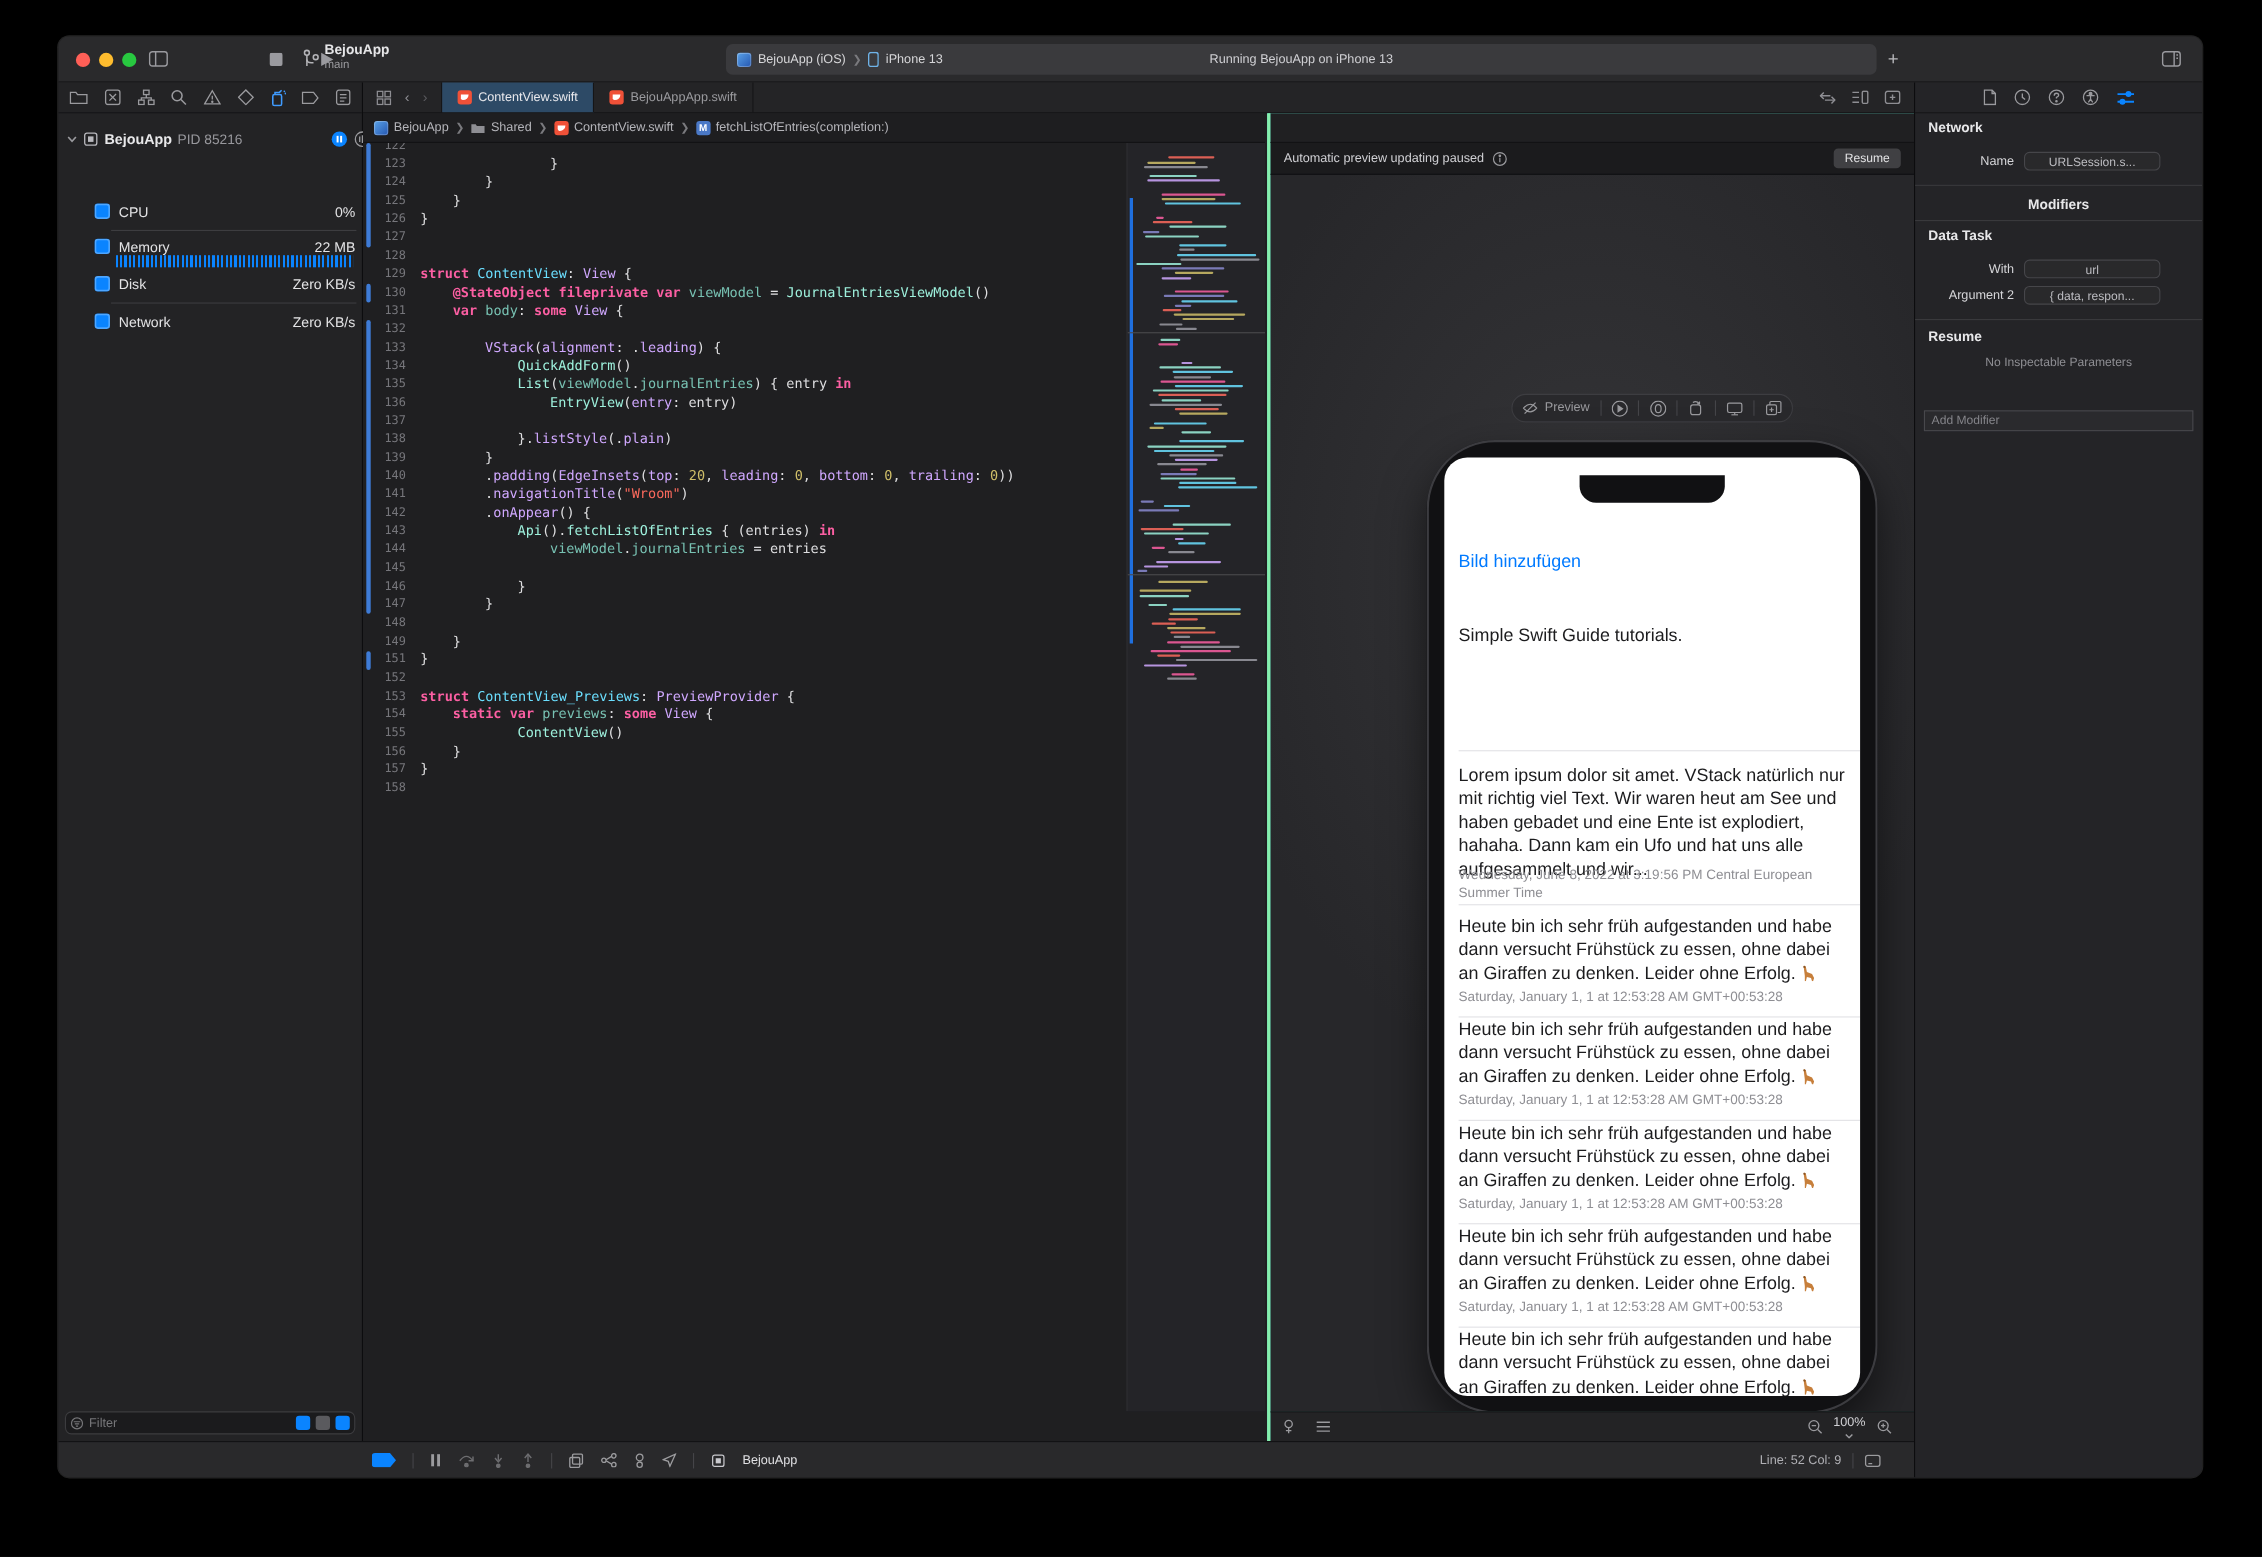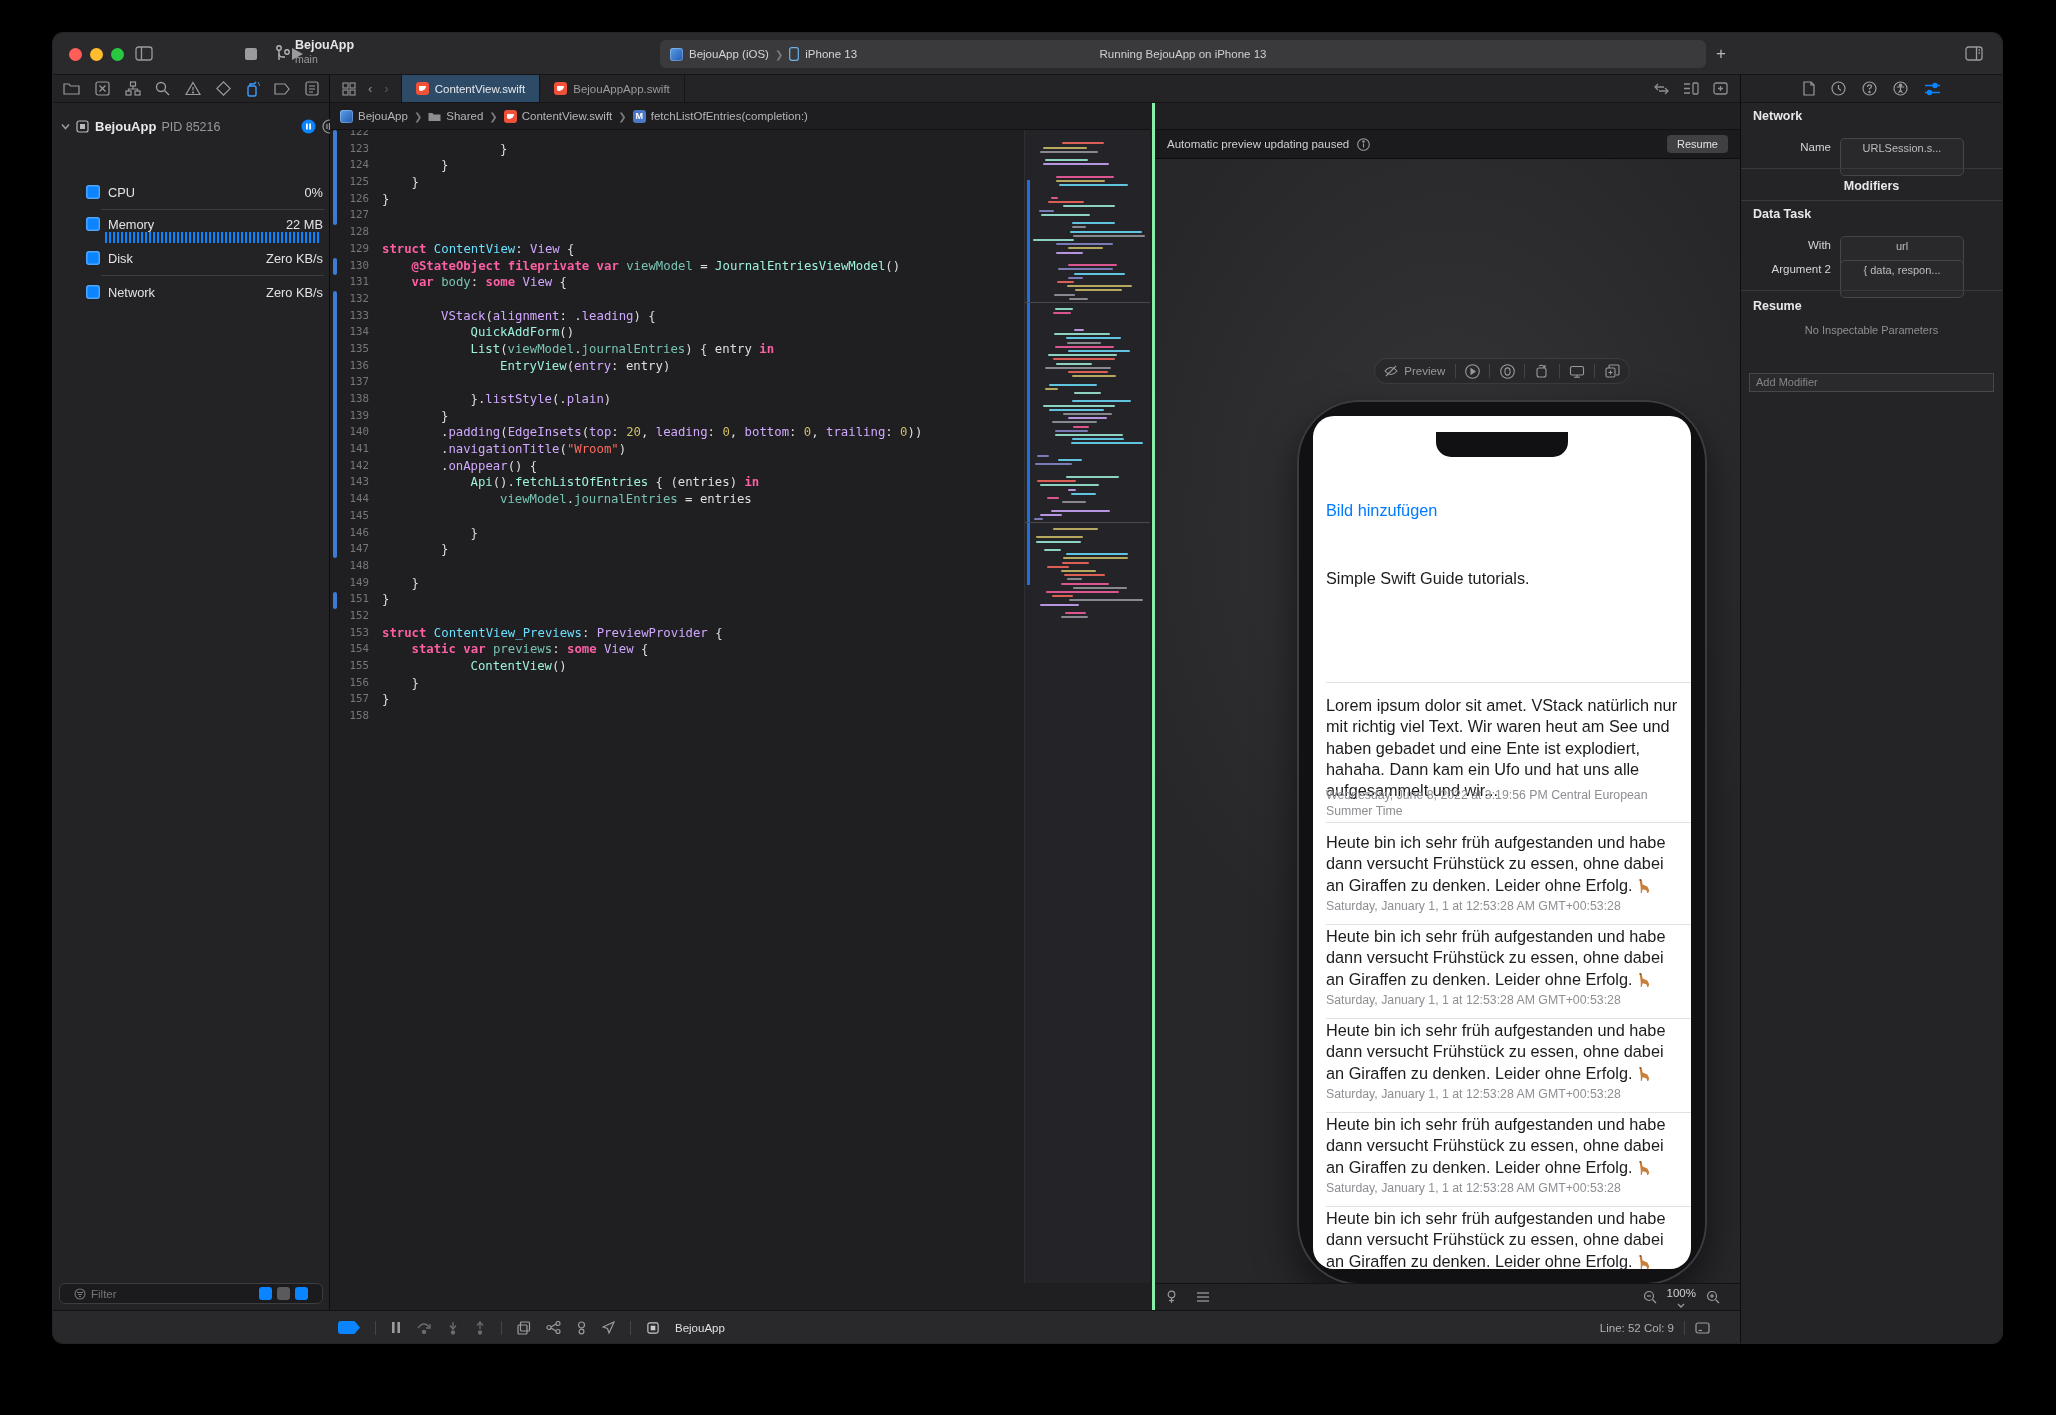--- a/index.html
+++ b/index.html
@@ -25,21 +25,21 @@
   #editor-area{position:absolute;left:277px;top:42px;width:1410px;bottom:33px;background:#1f1f21;}
   #inspector{position:absolute;left:1687px;top:42px;width:262px;bottom:0;background:#242427;border-left:1px solid #0c0c0e;font-size:11.5px;color:#d5d5d8;}
   
   #nav-icons{position:absolute;left:0;top:0;width:100%;height:28px;border-bottom:1px solid #161618;display:flex;align-items:center;justify-content:space-between;padding:0 10px;}
   .proc-row{position:absolute;left:8px;top:44px;display:flex;align-items:center;gap:5px;font-size:13px;color:#e8e8ea;}
   .gauge-row{position:absolute;left:33px;right:6px;height:20px;display:flex;align-items:center;gap:8px;font-size:12.8px;color:#e3e3e5;}
   .gauge-row .val{margin-left:auto;color:#e3e3e5;}
   .gicon{width:14px;height:14px;border-radius:3px;background:#0a84ff;flex:0 0 auto;box-shadow:inset 0 0 0 1.5px rgba(255,255,255,.28);}
   .sep-h{position:absolute;left:48px;right:5px;height:1px;background:#3d3d40;}
   #mem-bar{position:absolute;left:52px;right:8px;top:157px;height:11px;background:repeating-linear-gradient(90deg,#0a84ff 0 2px,transparent 2px 4px);}
-  #filter-bar{position:absolute;left:6px;right:6px;bottom:6px;height:21px;background:#1b1b1d;border:1px solid #3c3c3f;border-radius:6px;display:flex;align-items:center;padding:0 14px;gap:5px;}
+  #filter-bar{position:absolute;left:6px;right:6px;bottom:6px;height:21px;background:#1b1b1d;border:1px solid #3c3c3f;border-radius:6px;display:flex;align-items:center;padding:0 4px;gap:5px;}
   #filter-bar .ph{color:#767679;font-size:11.5px;flex:1;}
   .mini-sq{width:13px;height:13px;border-radius:3px;}
   
   #tabstrip{position:absolute;left:0;top:0;width:100%;height:28px;background:#242426;border-bottom:1px solid #151517;display:flex;align-items:stretch;}
   .tab{display:flex;align-items:center;gap:6px;padding:0 14px;font-size:11.5px;color:#9a9a9e;border-right:1px solid #151517;}
   .tab.active{background:#2d4a66;color:#e8e8ec;}
   #tab-left-icons{display:flex;align-items:center;gap:12px;padding:0 12px;color:#8e8e93;border-right:1px solid #151517;}
   #tab-right-icons{margin-left:auto;display:flex;align-items:center;gap:14px;padding:0 12px;color:#8e8e93;}
   
   #crumbbar{position:absolute;left:0;top:28px;width:820px;height:27px;background:#1e1e20;border-bottom:1px solid #121214;display:flex;align-items:center;gap:6px;padding:0 10px;font-size:11.5px;color:#b4b4b9;z-index:5;}
@@ -88,21 +88,21 @@
   #zoom-ctrl{margin-left:auto;display:flex;align-items:center;gap:10px;margin-right:10px;}
   
   #statusbar{position:absolute;left:0;bottom:0;width:1687px;height:33px;background:#29292b;border-top:1px solid #121214;color:#9b9b9f;font-size:11.5px;}
   #dbg-icons{position:absolute;left:285px;top:0;height:33px;display:flex;align-items:center;gap:15px;}
   .bp-pill{width:22px;height:13px;background:#0a84ff;border-radius:3px;clip-path:polygon(0 0,75% 0,100% 50%,75% 100%,0 100%);}
   #linecol{position:absolute;right:30px;top:0;height:33px;display:flex;align-items:center;gap:10px;color:#b0b0b5;}
   
   #insp-icons{position:absolute;left:0;top:0;width:100%;height:28px;border-bottom:1px solid #161618;display:flex;align-items:center;justify-content:center;gap:16px;color:#9a9a9e;}
   .ihead{position:absolute;left:12px;font-weight:bold;font-size:12.5px;color:#e8e8ea;}
   .ilabel{position:absolute;text-align:right;width:80px;color:#d5d5d8;}
-  .ifield{position:absolute;left:99px;width:124px;height:38px;background:#29292b;border:1px solid #46464a;border-radius:5px;color:#bcbcc1;text-align:center;line-height:18px;font-size:11px;overflow:hidden;}
+  .ifield{position:absolute;left:99px;width:124px;height:17px;background:#29292b;border:1px solid #46464a;border-radius:5px;color:#bcbcc1;text-align:center;line-height:18px;font-size:11px;overflow:hidden;}
   .idiv{position:absolute;left:0;width:100%;height:1px;background:#39393c;}
   #add-mod{position:absolute;left:8px;right:8px;top:298px;height:19px;border:1px solid #48484c;background:#2a2a2d;color:#85858a;font-size:11px;line-height:17px;padding-left:6px;}
   svg{display:block;}
 </style>
 </head>
 <body>
 
 <div id="window">
 
   <div id="toolbar">

